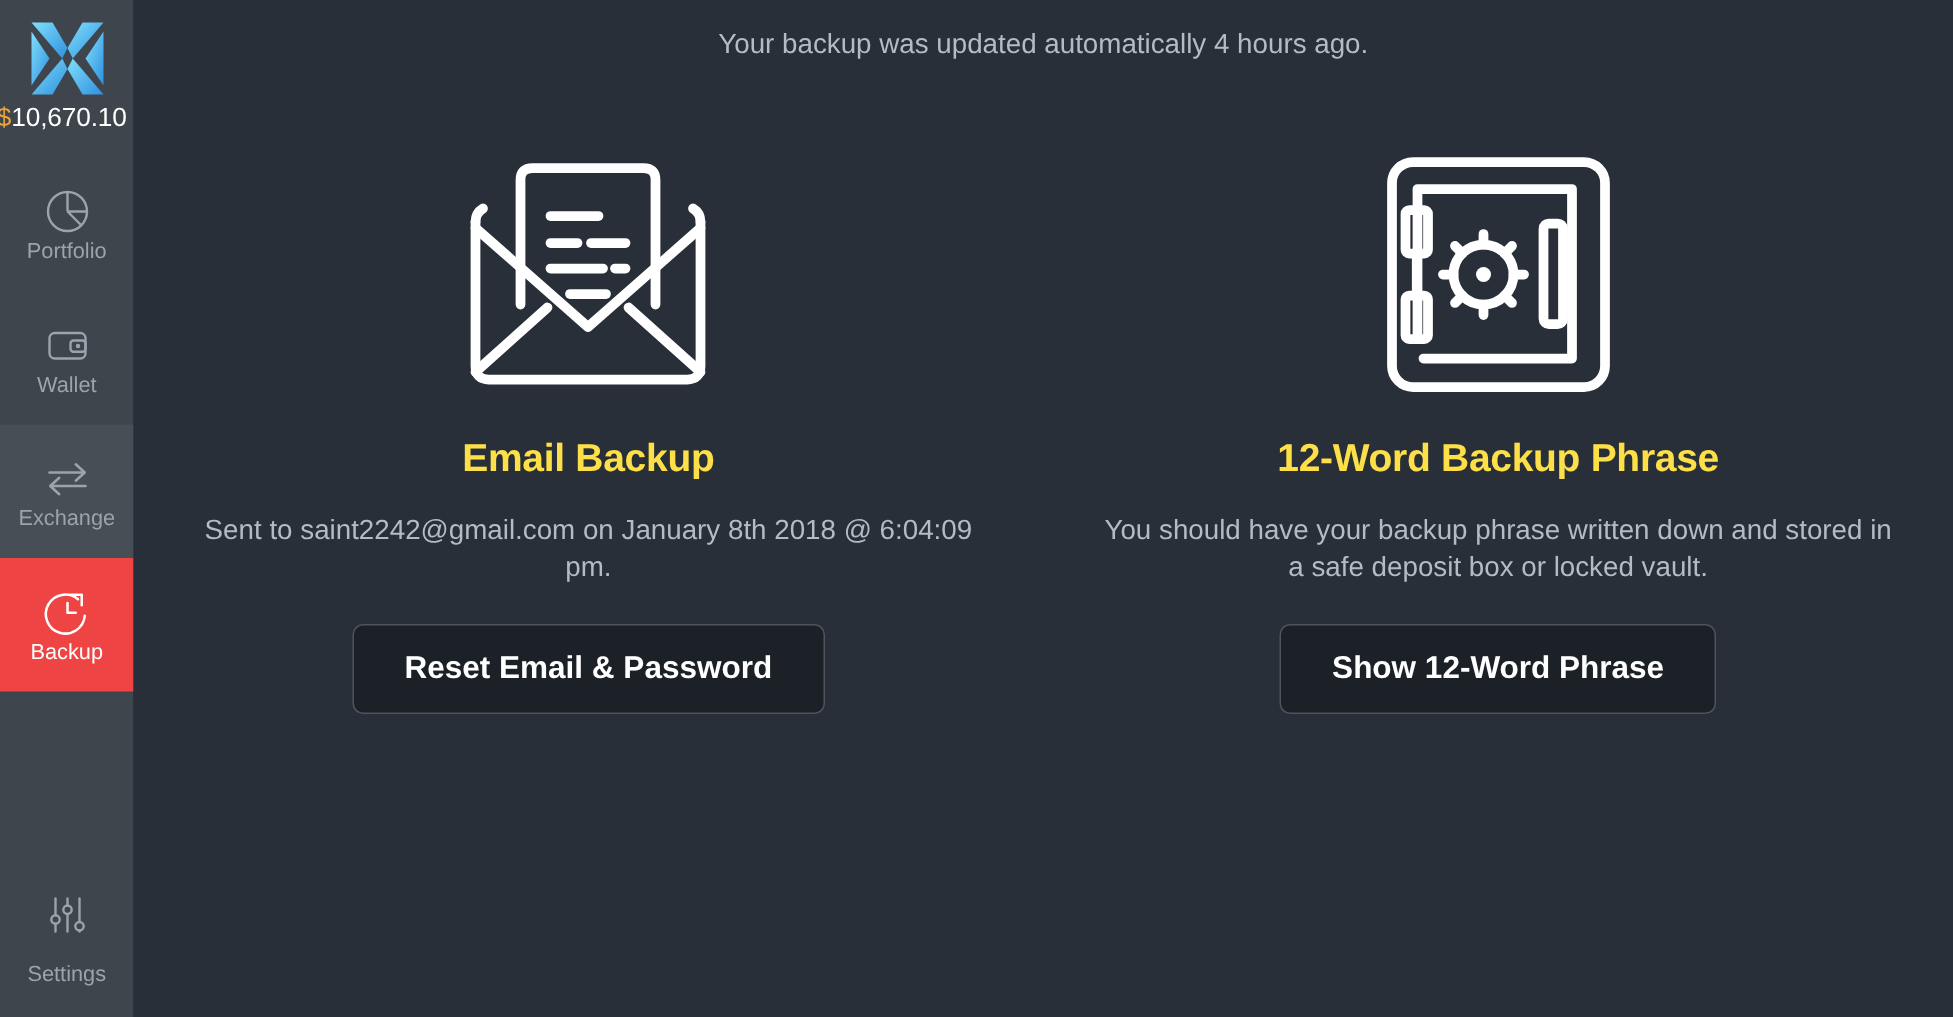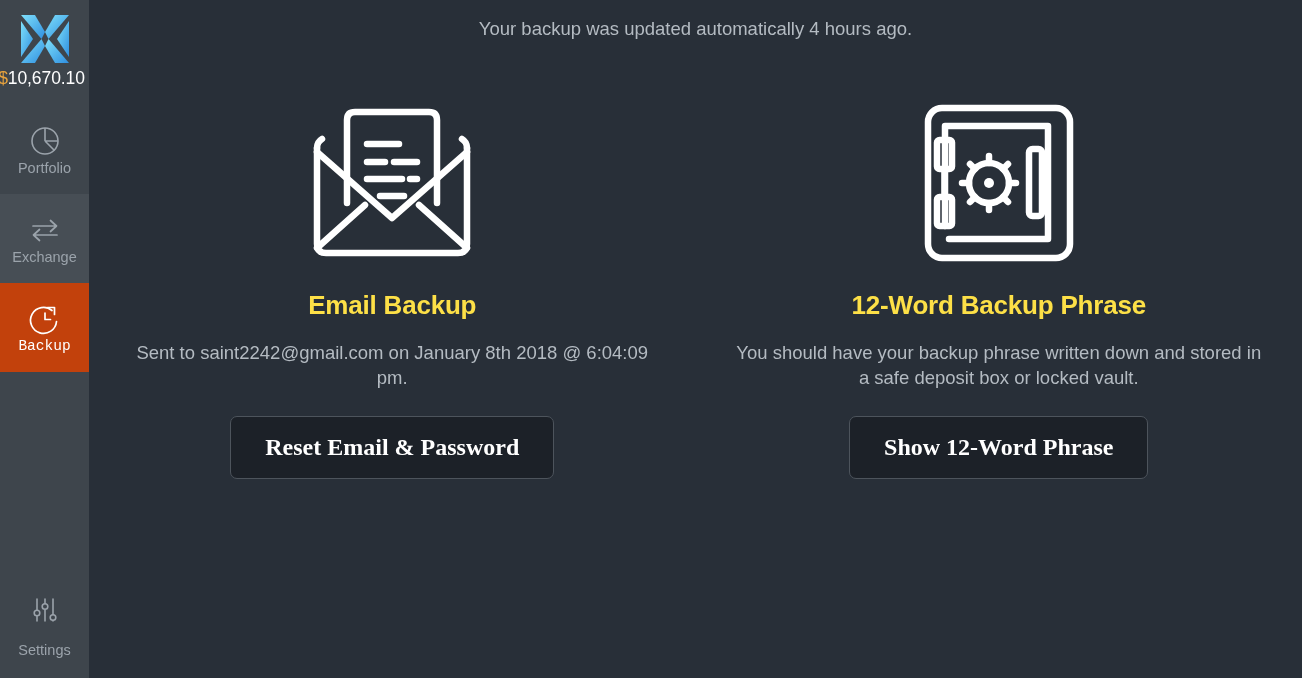--- a/index.html
+++ b/index.html
@@ -52,21 +52,21 @@
     gap:3px;
     cursor:pointer;
     user-select:none;
   }
   .nav-item .ico { width:34px; height:34px; display:block; }
   .nav-item .lbl {
     font-size:14.5px;
     color:#9ba3ab;
     line-height:1;
   }
-  .nav-item.active { background:#c2410c;font-family:Liberation Mono, monospace; }
+  .nav-item.active { background:#ef4444; }
   .nav-item.active .lbl { color:#ffffff; }
   .nav-item.hover { background:#474e55; }
 
   .settings-item {
     position:absolute;
     left:0; bottom:8px;
     width:89px; height:89px;
     display:flex; flex-direction:column;
     align-items:center; justify-content:center;
     gap:16px;
@@ -132,22 +132,22 @@
     line-height:1.34;
     text-align:center;
     max-width:545px;
   }
   .card-btn {
     margin-top:25px;
     background:#1c2128;
     border:1px solid #4d545c;
     border-radius:7px;
     color:#ffffff;
-    font-family:Liberation Serif, serif;
-    font-size:24px;
+    font-family:Liberation Sans, sans-serif;
+    font-size:21px;
     font-weight:700;
     padding:17px 34px;
     cursor:pointer;
     white-space:nowrap;
   }
 </style>
 </head>
 <body>
 
 <div class="app">
@@ -180,20 +180,28 @@
     <nav class="nav">
 
       <div class="nav-item">
         <svg class="ico" viewBox="0 0 34 34">
           <circle cx="17" cy="17" r="13" fill="none" stroke="#9ba3ab" stroke-width="1.6"></circle>
           <path d="M17 17 L17 4 M17 17 L30 17 M17 17 L26.5 26.5" fill="none" stroke="#9ba3ab" stroke-width="1.6"></path>
         </svg>
         <span class="lbl">Portfolio</span>
       </div>
 
+      <div class="nav-item">
+        <svg class="ico" viewBox="0 0 34 34">
+          <rect x="5" y="9" width="24" height="17" rx="3.5" fill="none" stroke="#9ba3ab" stroke-width="1.6"></rect>
+          <rect x="19" y="14" width="10" height="7.5" rx="2" fill="none" stroke="#9ba3ab" stroke-width="1.6"></rect>
+          <circle cx="24" cy="17.7" r="1.5" fill="#9ba3ab"></circle>
+        </svg>
+        <span class="lbl">Wallet</span>
+      </div>
 
       <div class="nav-item hover">
         <svg class="ico" viewBox="0 0 34 34">
           <path d="M5 13 L28 13 M22.5 7.5 L28.5 13 L22.5 18.5" fill="none" stroke="#9ba3ab" stroke-width="1.7" stroke-linecap="round" stroke-linejoin="round"></path>
           <path d="M29 22 L6 22 M11.5 16.5 L5.5 22 L11.5 27.5" fill="none" stroke="#9ba3ab" stroke-width="1.7" stroke-linecap="round" stroke-linejoin="round"></path>
         </svg>
         <span class="lbl">Exchange</span>
       </div>
 
       <div class="nav-item active">

